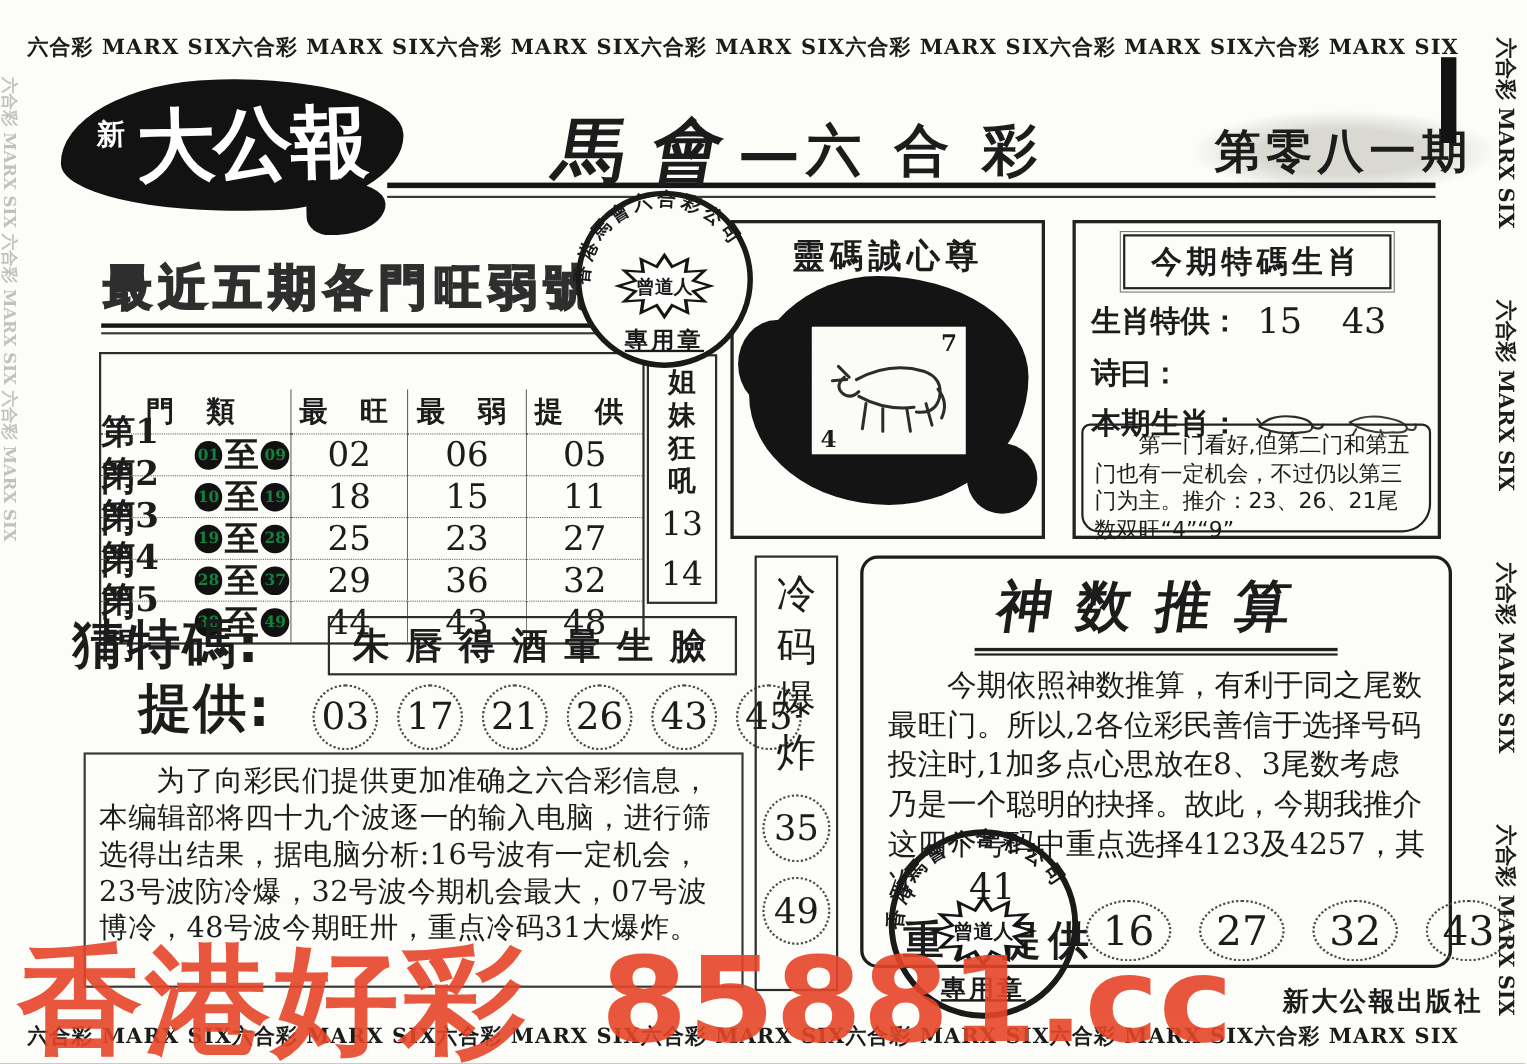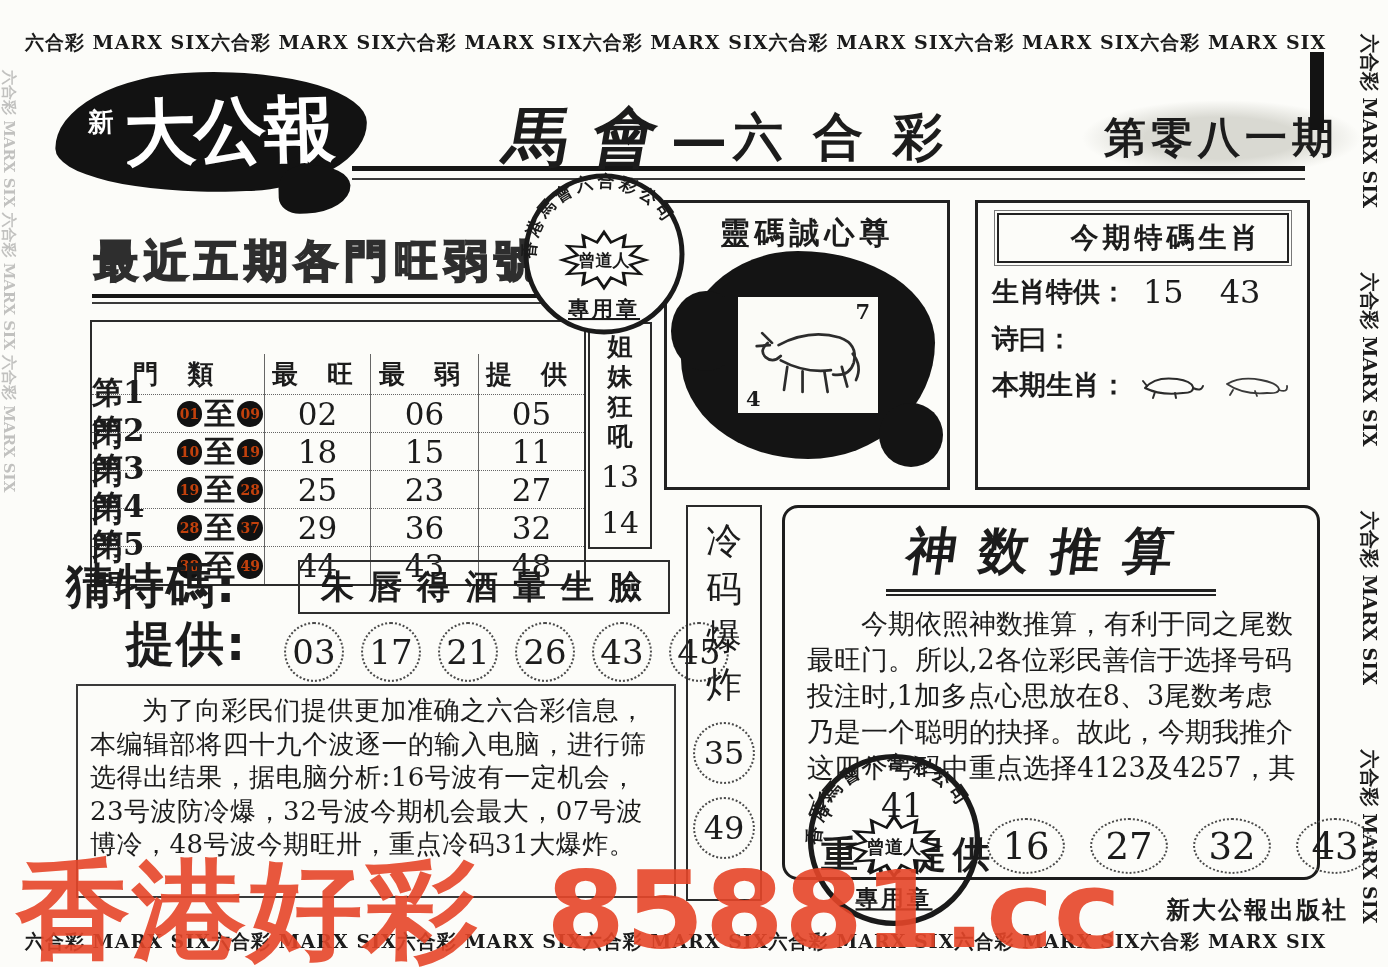--- a/index.html
+++ b/index.html
@@ -37,21 +37,21 @@
       color:#fdfdfa;-webkit-text-stroke:2px #2e2e2e;text-shadow:0 0 1px #444;}
   
   .hot-table{left:90px;top:320px;width:492px;border:2.5px solid #2b2b2b;
       display:grid;grid-template-columns:172px 106px 108px 106px;background:#fcfcf9;}
   .hot-table .cell{border-top:1.5px dotted #666;border-left:1px solid #666;
       display:flex;align-items:center;justify-content:center;height:37px;font-size:31px;}
   .hot-table .cell.c0{border-left:none;}
   .hot-table .hcell{border-top:none;height:40px;font-size:26px;letter-spacing:10px;font-weight:600;margin-top:32px;}
   .gate{font-size:23px;font-weight:700;gap:1px;letter-spacing:0;}
   .bnum{display:inline-flex;align-items:center;justify-content:center;width:26px;height:26px;
-      border-radius:50%;background:#111;color:#c2410c;font-size:14px;font-weight:bold;margin:0 1px;}
+      border-radius:50%;background:#111;color:#15803d;font-size:14px;font-weight:bold;margin:0 1px;}
   
   .sisters{left:588px;top:322px;width:64px;height:227px;border:2.5px solid #2b2b2b;
       display:flex;flex-direction:column;align-items:center;padding-top:8px;box-sizing:border-box;}
   .sisters .ch{font-size:25px;line-height:30px;font-weight:600;}
   .sisters .nm{font-size:30px;line-height:42px;margin-top:4px;}
   
   .heavy{font-family:"DejaVu Sans",sans-serif;font-weight:900;}
   .guess-label{left:66px;top:554px;font-size:48px;letter-spacing:2px;}
   .phrase-box{left:298px;top:560px;width:372px;height:54px;border:2px solid #2e2e2e;
       display:flex;align-items:center;justify-content:center;font-size:33px;font-weight:600;
@@ -79,21 +79,21 @@
       background:#141414;border-radius:50%;}
   .cloud:after{content:"";position:absolute;right:-8px;bottom:-8px;width:64px;height:64px;
       background:#141414;border-radius:50%;}
   .photo{position:absolute;left:57px;top:46px;width:140px;height:116px;background:#fbfbf7;z-index:2;}
   .photo .n7{position:absolute;right:8px;top:2px;font-size:21px;font-weight:bold;}
   .photo .n4{position:absolute;left:8px;bottom:2px;font-size:21px;font-weight:bold;}
   
   .zodiac{left:975px;top:200px;width:335px;height:290px;border:3px solid #222;box-sizing:border-box;}
   .z-titlebox{width:240px;height:46px;margin:10px auto 0;border:2.5px solid #222;
       outline:1.5px solid #777;outline-offset:2px;display:flex;align-items:center;justify-content:center;
-      font-size:28px;font-weight:800;letter-spacing:4px;padding-left:48px;}
+      font-size:28px;font-weight:800;letter-spacing:4px;}
   .z-line{margin:10px 0 0 14px;font-size:27px;display:flex;align-items:center;}
   .z-line .lab{font-weight:700;}
   .z-nums{font-size:32px;margin-left:16px;letter-spacing:0;display:flex;gap:36px;}
   .z-poem{letter-spacing:5px;font-weight:600;}
   .z-note{position:absolute;left:5px;top:182px;width:318px;height:99px;border:2.5px solid #222;
       border-radius:8px 8px 26px 16px;padding:5px 10px;box-sizing:border-box;
       font-size:20px;line-height:25.5px;text-indent:2em;font-family:"DejaVu Sans",sans-serif;}
   
   .god{left:782px;top:505px;width:538px;height:375px;border:3.5px solid #1d1d1d;border-radius:16px;
       box-sizing:border-box;z-index:2;}
@@ -295,20 +295,21 @@
       <svg width="70" height="30" viewBox="0 0 70 30" style="margin-left:8px;" fill="none" stroke="#2b2b2b" stroke-width="2" stroke-linecap="round">
         <path d="M10,18 q10,-12 32,-9 q14,2 16,8 q1,6 -10,6 q-22,3 -38,-5"></path>
         <path d="M12,16 l-4,-5 M58,18 q8,4 10,-2"></path>
         <path d="M20,22 l-2,6 M40,23 l1,5"></path>
       </svg>
       <svg width="70" height="30" viewBox="0 0 70 30" style="margin-left:14px;" fill="none" stroke="#3a3a3a" stroke-width="1.8" stroke-linecap="round">
         <path d="M8,14 q14,-8 34,-4 q16,3 18,9 q0,5 -12,4 q-24,2 -40,-9"></path>
         <path d="M60,20 q9,3 8,-4 M14,20 l-3,5 M36,21 l2,5"></path>
       </svg>
     </div>
+    <div class="z-note">第一门看好,但第二门和第五门也有一定机会，不过仍以第三门为主。推介：23、26、21尾数双旺“4”“9”</div>
   </div>
 
   <div class="god abs">
     <div class="god-title">神数推算</div>
     <div class="god-rule"></div>
     <div class="god-par">今期依照神数推算，有利于同之尾数最旺门。所以,2各位彩民善信于选择号码投注时,1加多点心思放在8、3尾数考虑乃是一个聪明的抉择。故此，今期我推介这四个号码中重点选择4123及4257，其次</div>
     <div class="god-41">41</div>
     <div class="god-key heavy">重点提供</div>
     <div class="god-nums">
       <span class="circ">16</span>

